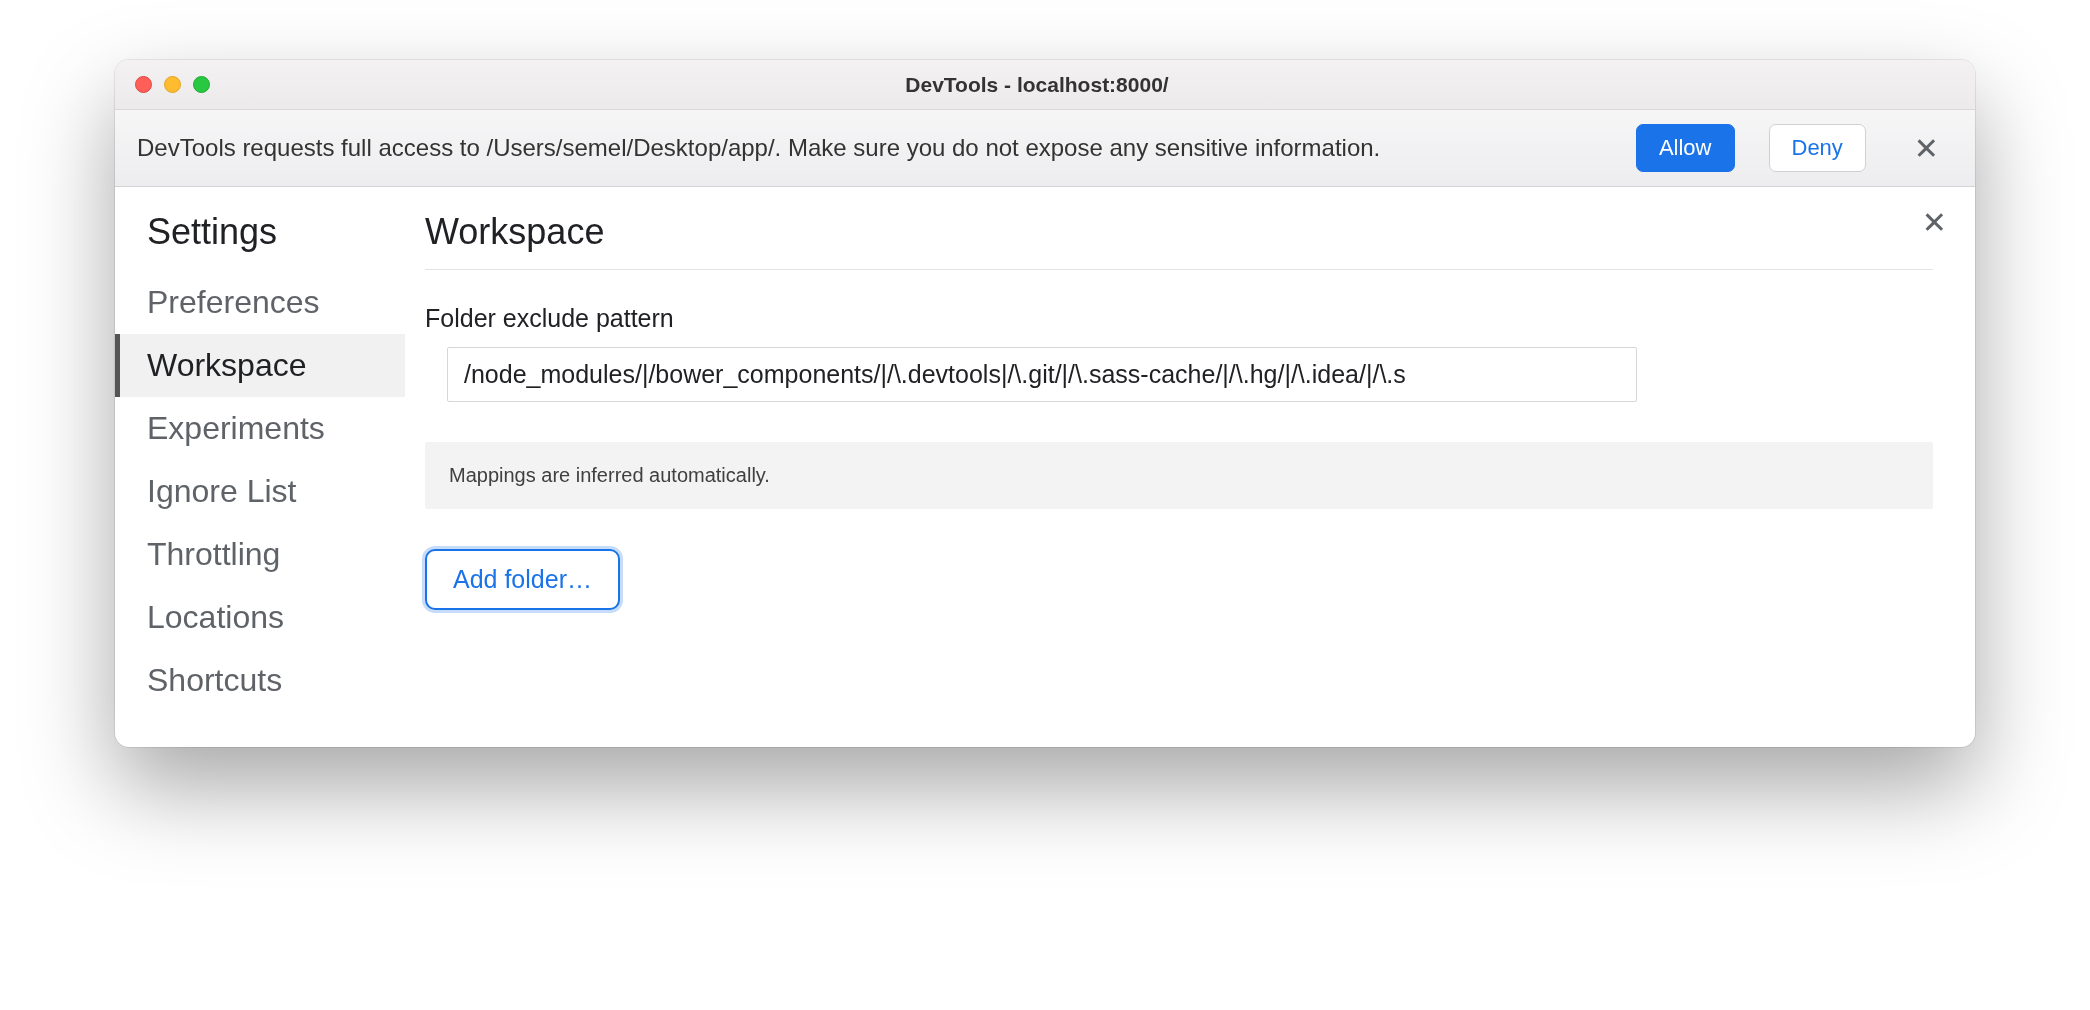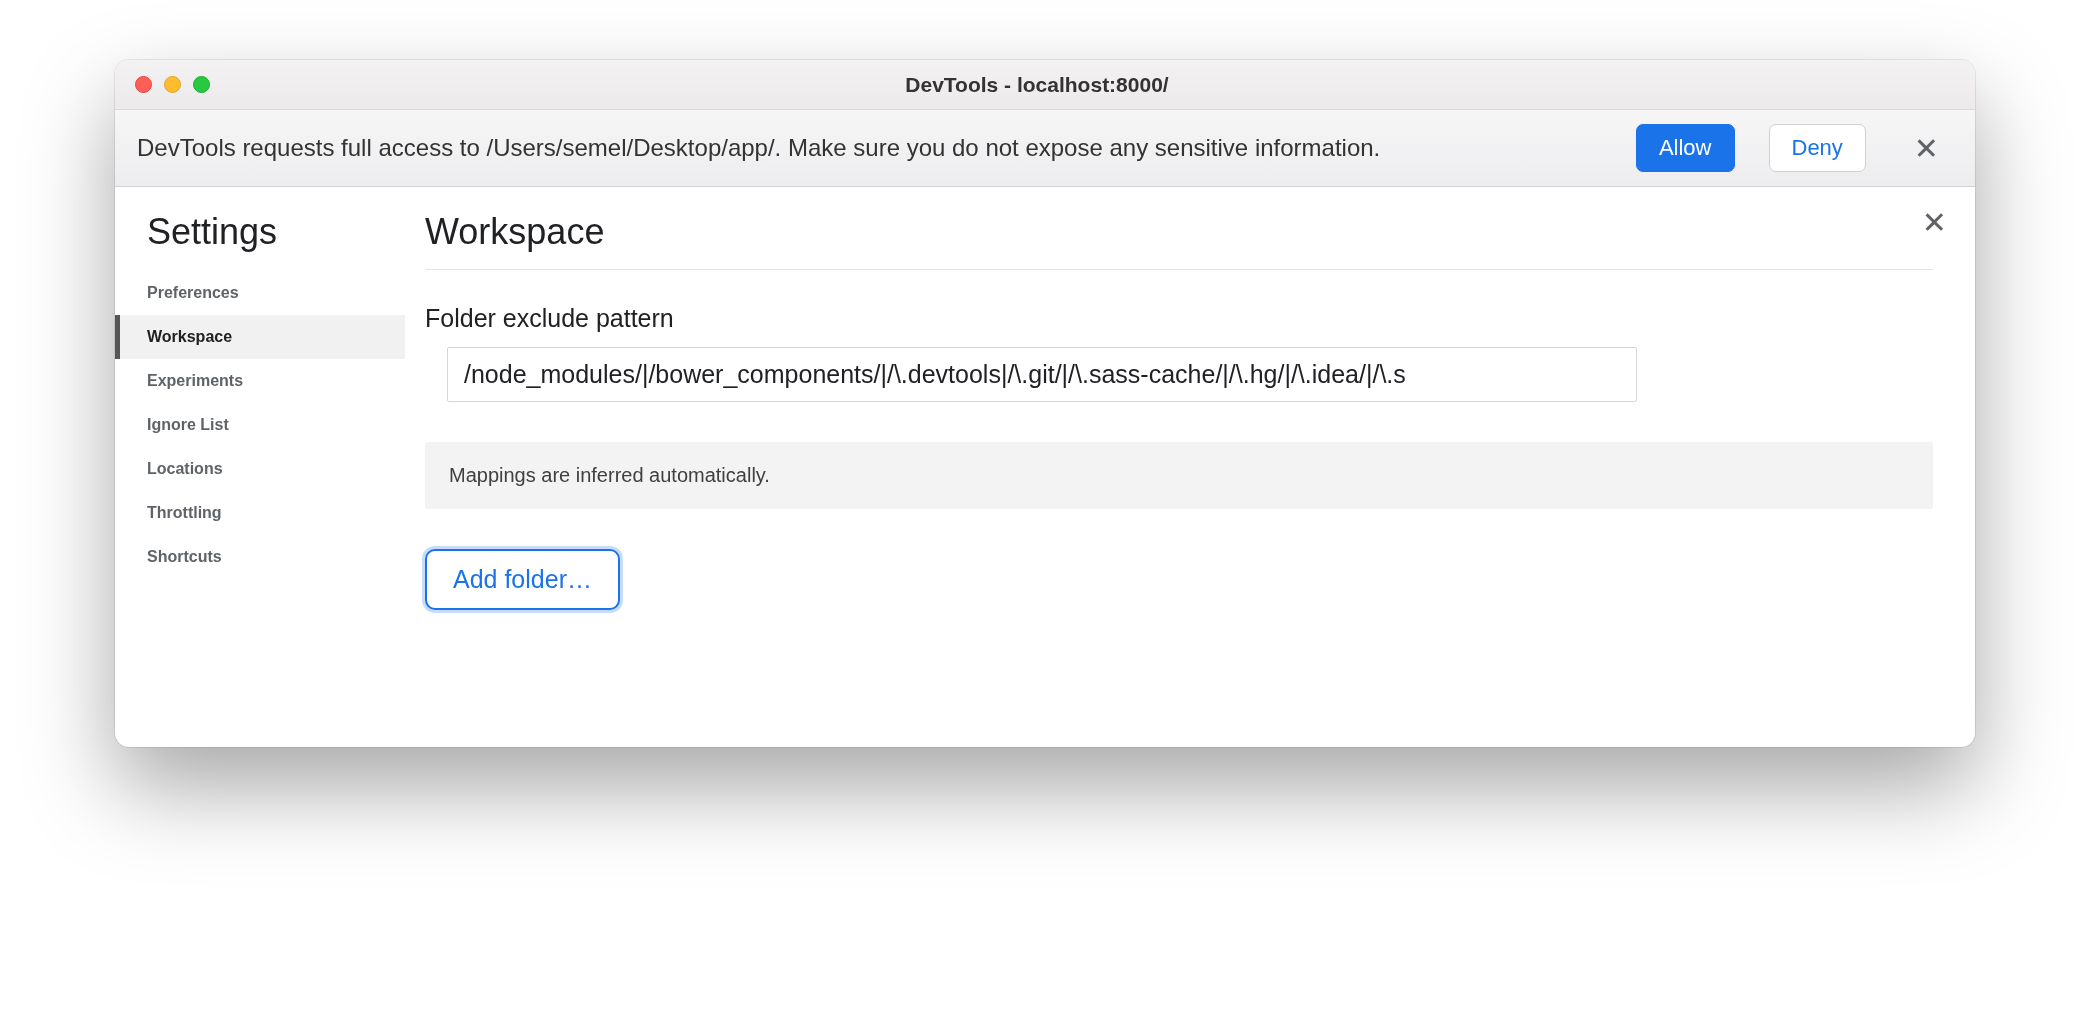--- a/index.html
+++ b/index.html
@@ -104,25 +104,24 @@
     width: 290px;
     padding: 24px 0 24px 0;
   }
   .sidebar h1 {
     font-size:36px;
     font-weight:500;
     color:#202124;
     padding: 0 0 18px 32px;
   }
   .sidebar .item {
-    font-size:16px;
+    font-size:32px;
     color:#5f6368;
     padding: 13px 0 13px 32px;
     cursor:pointer;
-    font-weight:bold;
   }
   .sidebar .item.active {
     background:#f1f1f1;
     color:#202124;
     border-left:5px solid #555;
     padding-left:27px;
   }
   .main {
     flex:1;
     padding: 24px 42px 40px 20px;
@@ -195,22 +194,22 @@
 
   <div class="body">
     <div class="settings-close">✕</div>
 
     <div class="sidebar">
       <h1>Settings</h1>
       <div class="item">Preferences</div>
       <div class="item active">Workspace</div>
       <div class="item">Experiments</div>
       <div class="item">Ignore List</div>
+      <div class="item">Throttling</div>
       <div class="item">Locations</div>
-      <div class="item">Throttling</div>
       <div class="item">Shortcuts</div>
     </div>
 
     <div class="main">
       <h2>Workspace</h2>
 
       <div class="field-label">Folder exclude pattern</div>
       <input class="text-input" type="text" value="/node_modules/|/bower_components/|/\.devtools|/\.git/|/\.sass-cache/|/\.hg/|/\.idea/|/\.s" style="">
 
       <div class="notice">Mappings are inferred automatically.</div>

